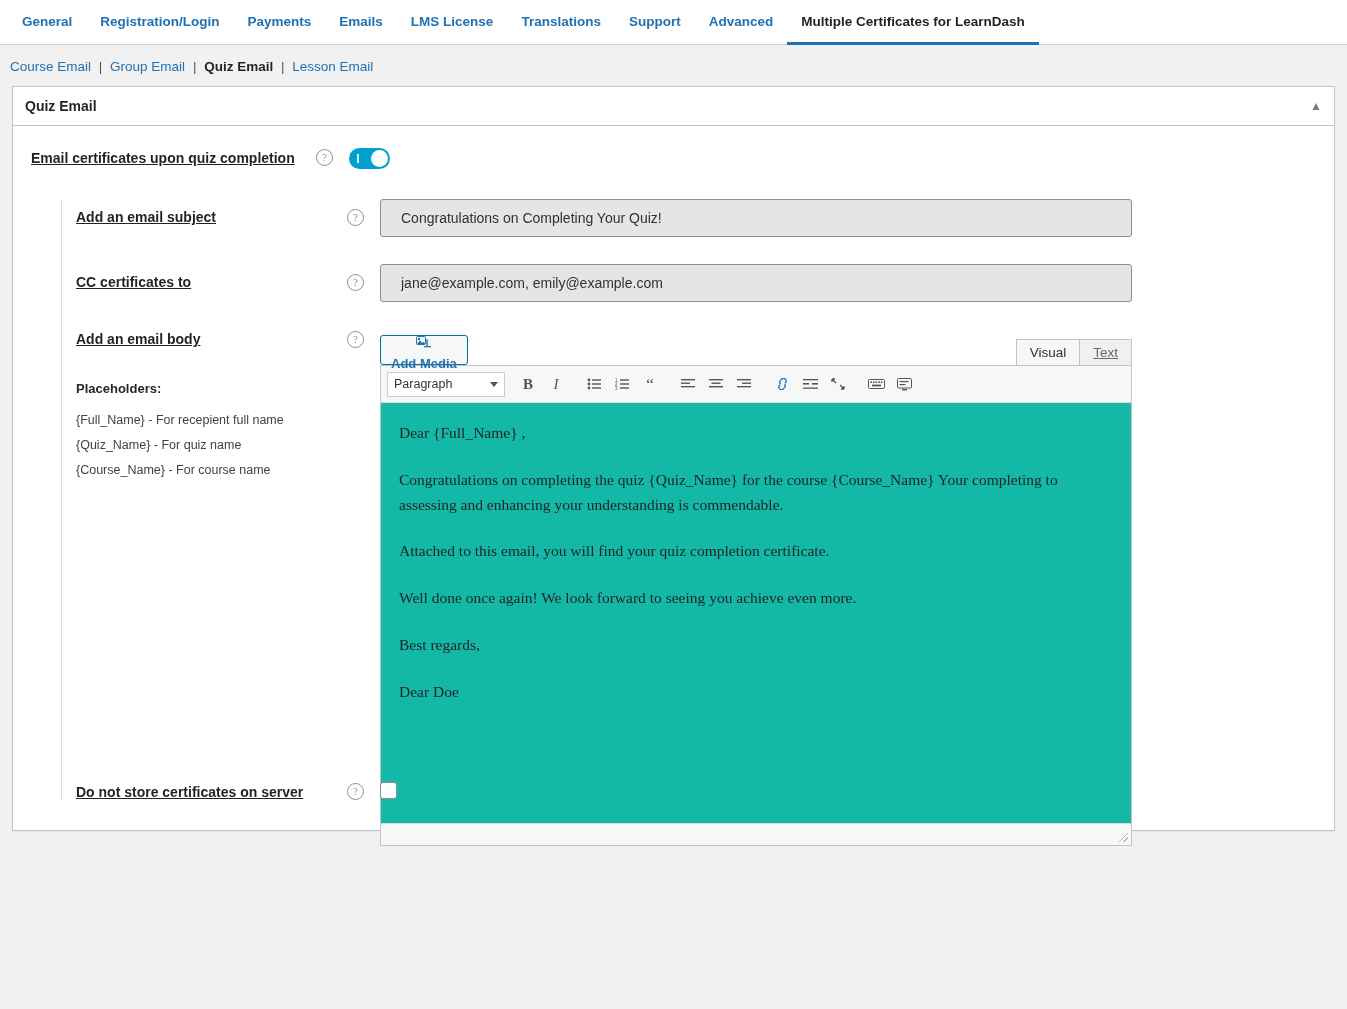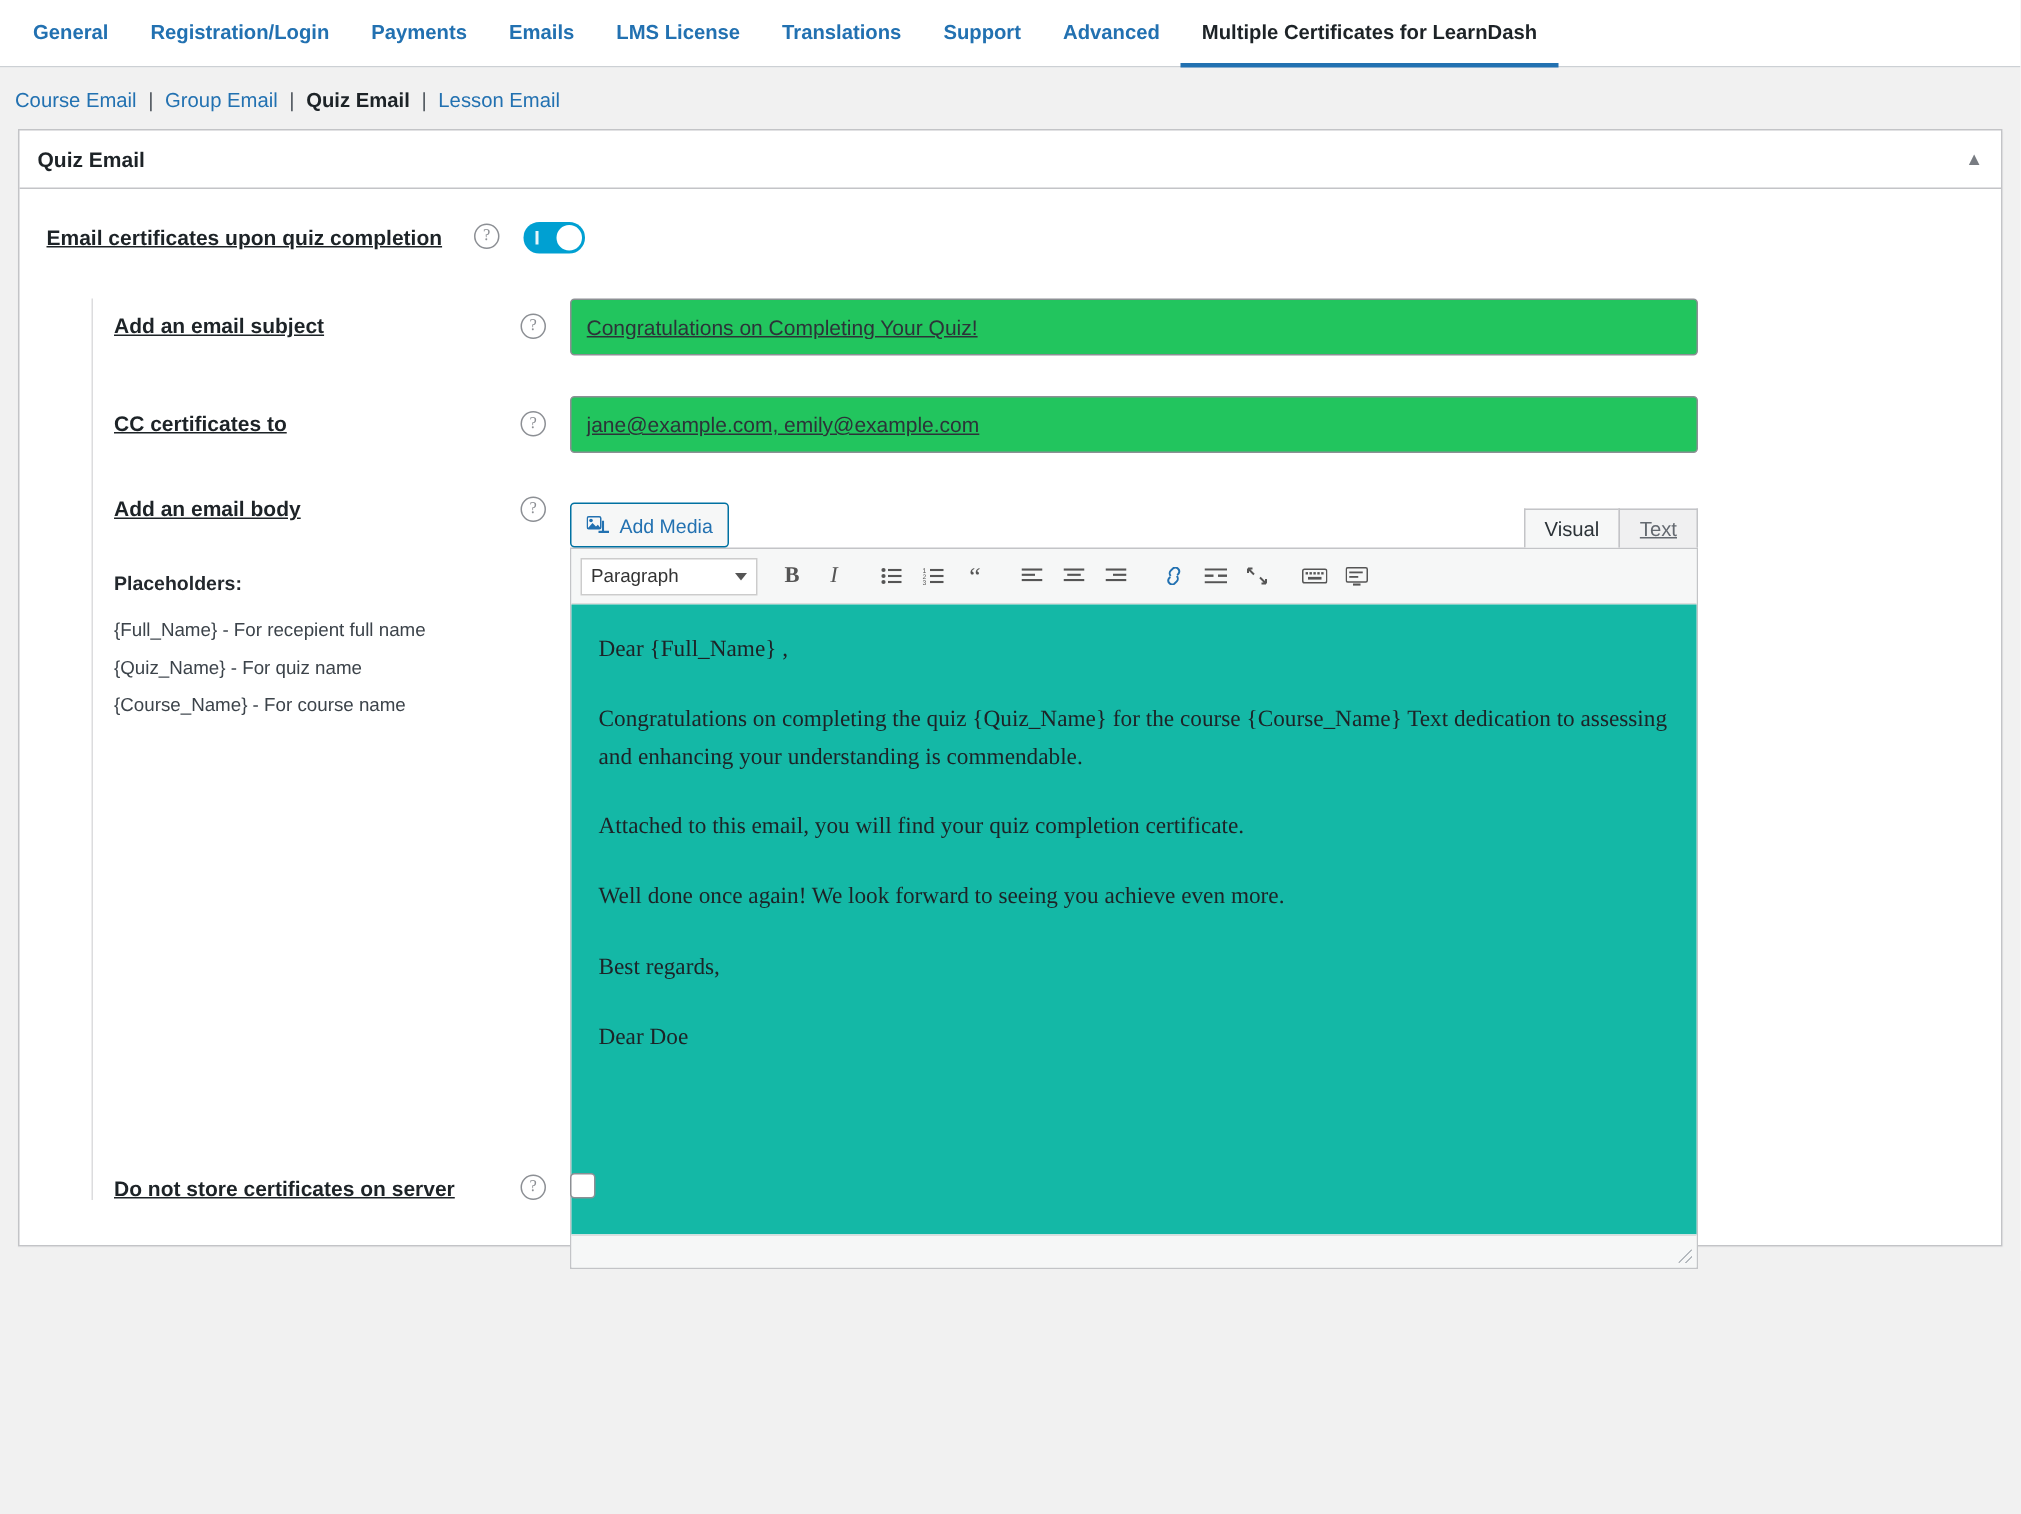--- a/index.html
+++ b/index.html
@@ -146,26 +146,25 @@
     border-radius: 50%;
     background: #fff;
   }
 
   
   .text-input {
     width: 752px;
     height: 38px;
     border: 1px solid #8c8f94;
     border-radius: 3px;
-    padding: 6px 10px;
+    padding: 6px 20px;
     font-size: 14px;
     color: #2c3338;
-    background: #22c55e;
+    background: #e5e5e5;
     font-family: "Liberation Sans", sans-serif;
-    text-decoration: underline;
   }
 
   
   .editor-wrap { width: 752px; }
   .editor-top {
     display: flex;
     align-items: flex-end;
     justify-content: space-between;
     height: 36px;
   }
@@ -173,22 +172,23 @@
     display: inline-flex;
     align-items: center;
     gap: 7px;
     height: 30px;
     padding: 0 10px;
     border: 1px solid #0071a1;
     border-radius: 3px;
     background: #f6f7f7;
     color: #2271b1;
     font-size: 13px;
-    font-weight: normal;
-    cursor: pointer;
+    font-weight: bold;
+    cursor: pointer;
+    flex-direction: column;
   }
   .media-icon svg { display: block; }
   .ed-tabs { display: flex; align-items: flex-end; }
   .ed-tab {
     height: 26px;
     padding: 0 13px;
     line-height: 25px;
     font-size: 13.5px;
     color: #646970;
     background: #f0f0f1;
@@ -484,21 +484,21 @@
                     <rect x="0.5" y="0.5" width="14" height="9.5" rx="1" fill="none" stroke="#555"></rect>
                     <rect x="5" y="11" width="5" height="1.4" fill="#555"></rect>
                     <rect x="2.5" y="3" width="9" height="1.2" fill="#555"></rect>
                     <rect x="2.5" y="6" width="6" height="1.2" fill="#555"></rect>
                   </svg>
               </div>
             </div>
 
             <div class="editor-area">
               <p>Dear {Full_Name} ,</p>
-              <p>Congratulations on completing the quiz  {Quiz_Name} for the course {Course_Name} Text dedication to assessing and enhancing your understanding is commendable.</p>
+              <p>Congratulations on completing the quiz  {Quiz_Name} for the course {Course_Name} Your completing to assessing and enhancing your understanding is commendable.</p>
               <p>Attached to this email, you will find your quiz completion certificate.</p>
               <p>Well done once again! We look forward to seeing you achieve even more.</p>
               <p>Best regards,</p>
               <p>Dear Doe</p>
             </div>
 
             <div class="editor-status">
               <div class="resize-grip"></div>
             </div>
           </div>

